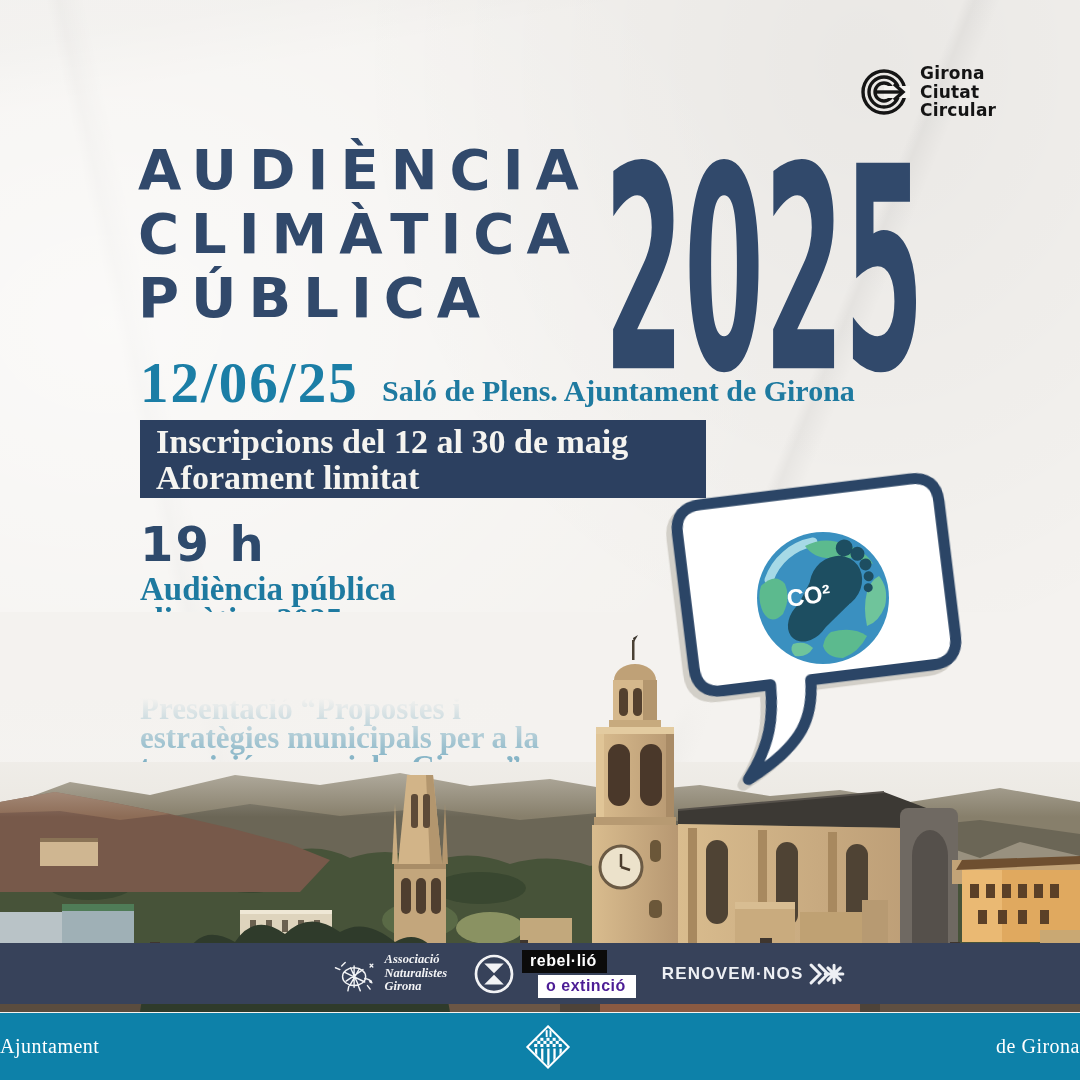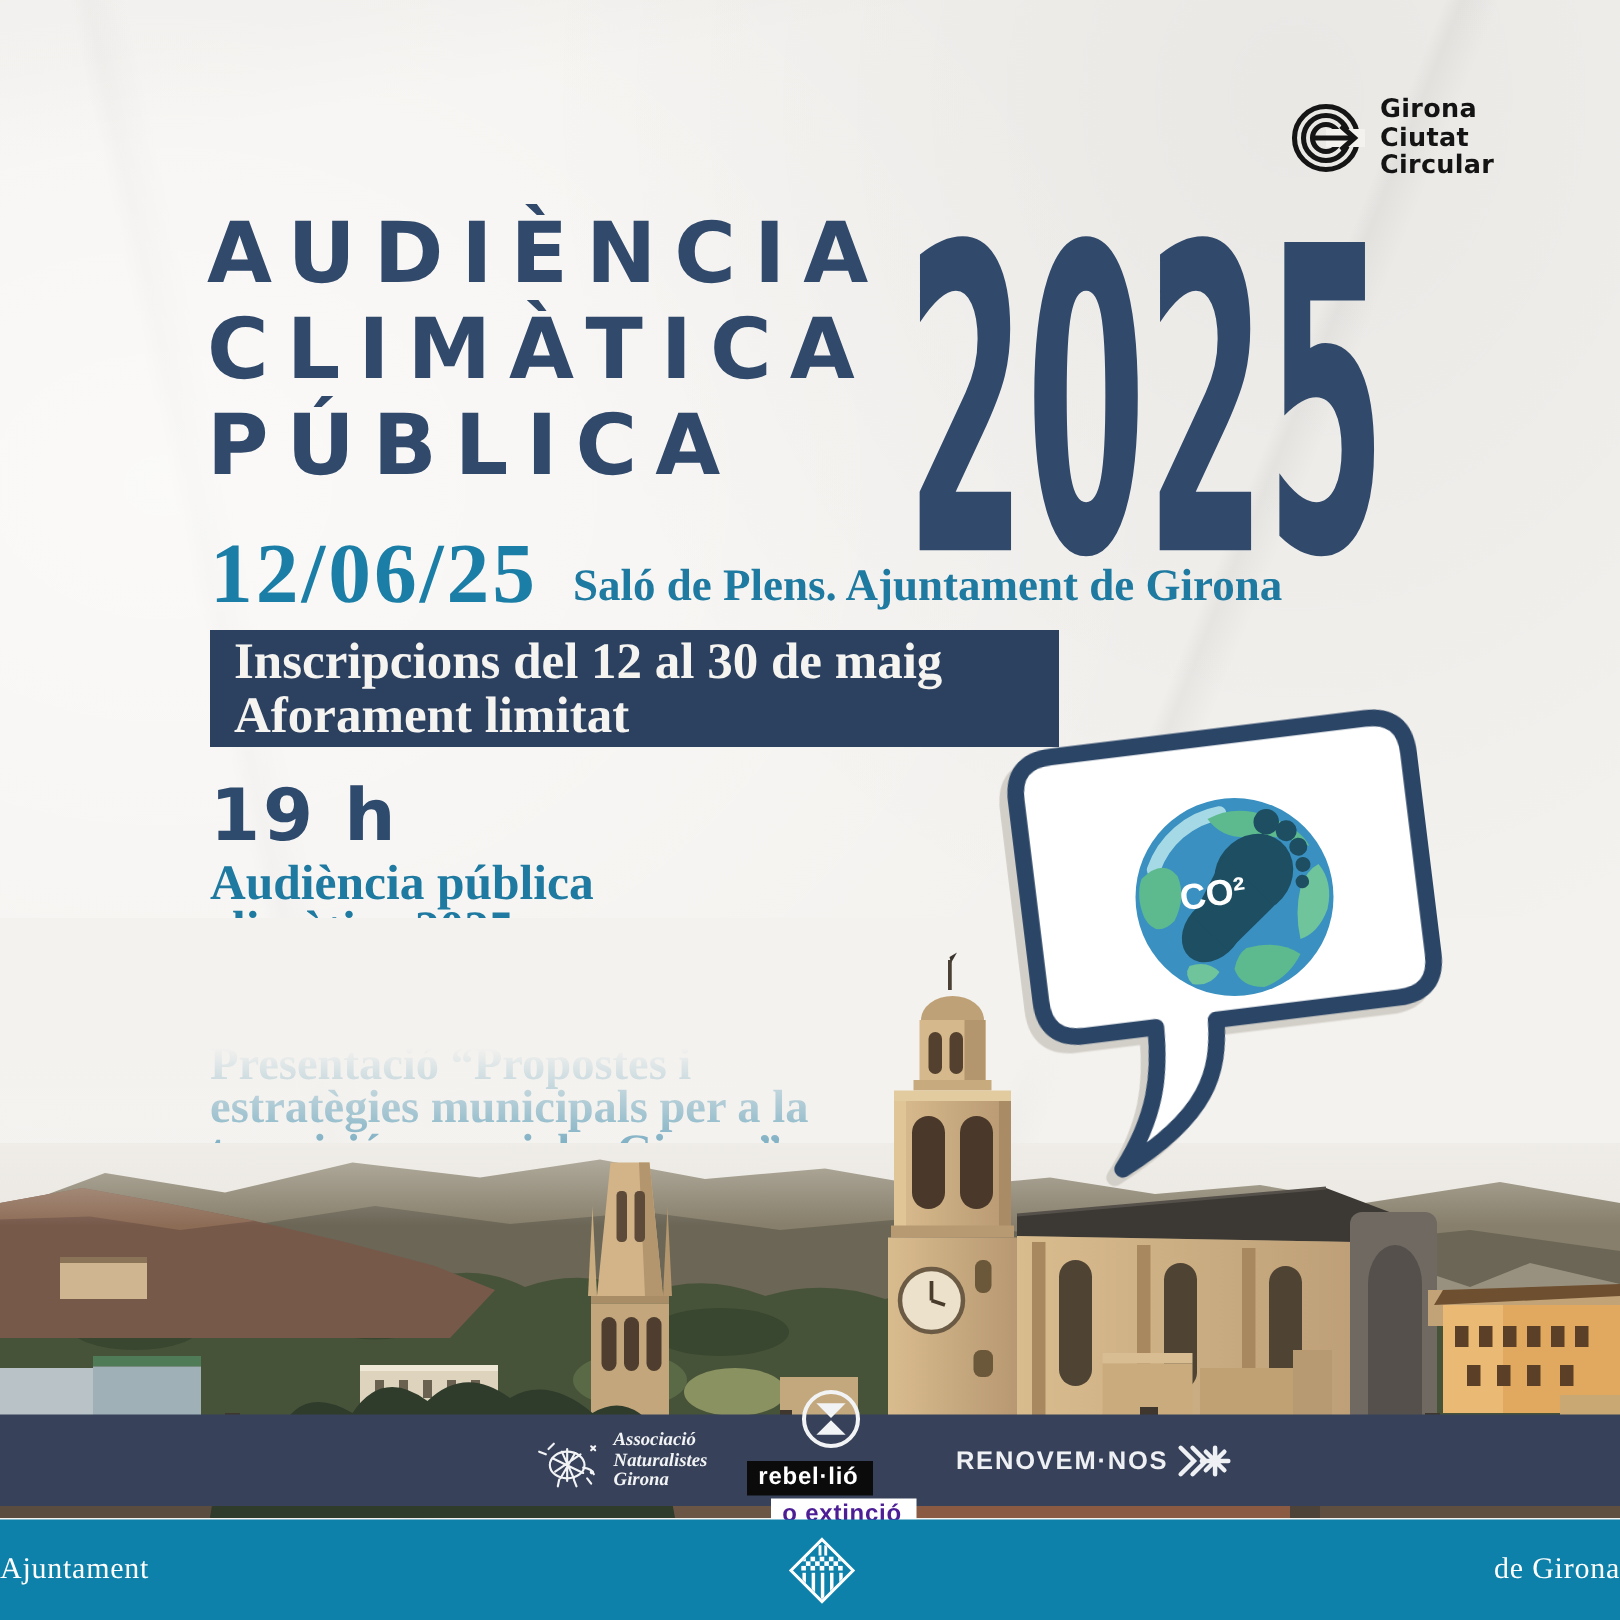--- a/index.html
+++ b/index.html
@@ -40,21 +40,21 @@
   .bubble{left:664px;top:476px;width:304px;height:304px;transform:rotate(-7deg);transform-origin:50% 40%;
           filter:drop-shadow(-6px 5px 0px #d2cfc8);z-index:6;}
   .globe{left:753px;top:528px;width:140px;height:140px;z-index:7;}
   
   .photo{left:0;top:612px;width:1080px;height:400px;z-index:1;}
   
   .navybar{left:0;top:943px;width:1080px;height:61px;background:#37425a;z-index:8;
            display:flex;align-items:center;justify-content:center;gap:26px;padding-left:48px;}
   .ang{display:flex;align-items:center;gap:6px;}
   .ang-text div{font-family:"Liberation Serif", serif;font-style:italic;font-weight:bold;font-size:12.5px;line-height:13.5px;color:#f2f3f5;}
-  .xr{display:flex;align-items:center;gap:7px;flex-direction:column;}
+  .xr{display:flex;align-items:center;gap:7px;}
   .xr-lines{display:flex;flex-direction:column;}
   .xr-l1{background:#0b0b0b;color:#ffffff;font-weight:bold;font-size:16px;padding:2px 10px 3px 8px;letter-spacing:0.5px;align-self:flex-start;}
   .xr-l2{background:#ffffff;color:#4c1d95;font-weight:bold;font-size:16px;padding:2px 10px 3px 8px;letter-spacing:0.5px;margin-left:16px;margin-top:2px;align-self:flex-start;}
   .renovem{display:flex;align-items:center;gap:6px;}
   .renovem-label{color:#eef0f4;font-size:17px;letter-spacing:1.2px;font-weight:bold;}
   
   .tealbar{left:0;top:1013px;width:1080px;height:67px;background:#0d81a9;z-index:8;
            display:flex;align-items:center;justify-content:space-between;gap:9px;}
   .tealbar .word{color:#ffffff;font-family:"Liberation Serif", serif;font-size:20px;letter-spacing:0.5px;}
 </style>

